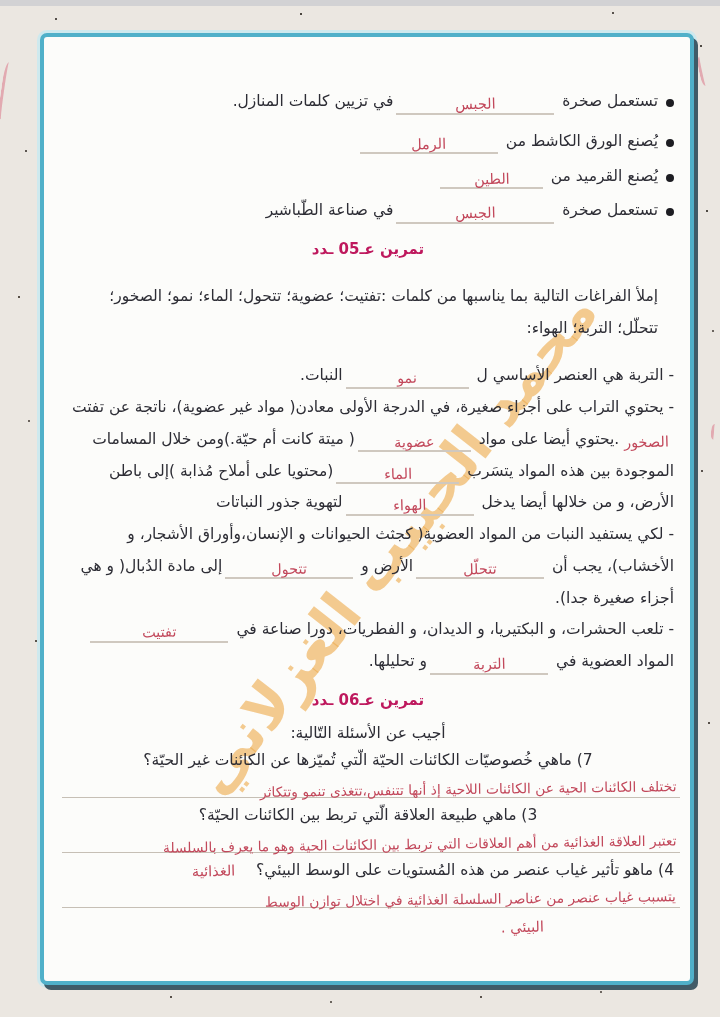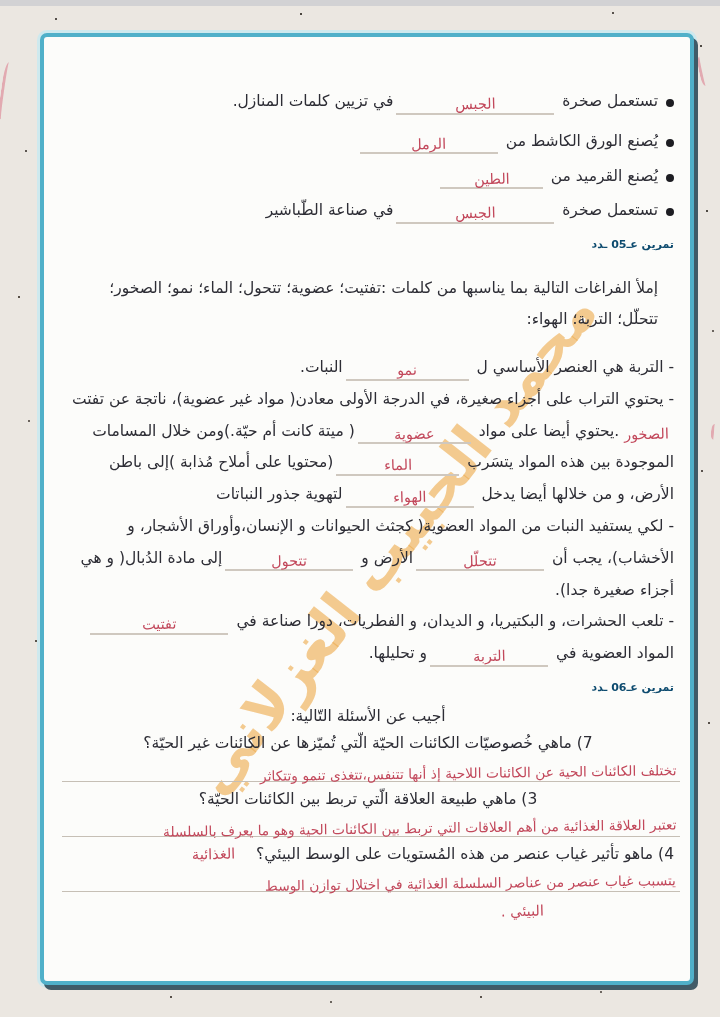--- a/index.html
+++ b/index.html
@@ -37,21 +37,21 @@
   }
   .watermark{
     position:absolute;left:14px;top:472px;width:672px;text-align:center;
     font-size:58px;font-weight:bold;color:rgba(238,171,77,.62);
     transform:rotate(-52deg);transform-origin:center;pointer-events:none;
     white-space:nowrap;letter-spacing:2px;direction:rtl;
   }
   .bullet-row{position:relative;padding-right:16px;margin-bottom:3px;}
   .dot{position:absolute;right:0;top:13px;width:8px;height:8px;border-radius:50%;background:#1d1d22;}
   .bullet-row.sp{margin-top:8px;}
-  .ex-title{color:#0c4a6e;font-weight:bold;margin:7px 0 4px;font-size:11px;}
+  .ex-title{color:#be185d;font-weight:bold;margin:7px 0 4px;font-size:15px;text-align:center;}
   .fill-item{margin:0;}
   .blank{
     display:inline-block;min-width:90px;border-bottom:2px solid #cfc8bf;
     text-align:center;line-height:1;vertical-align:-3px;padding:0 4px;margin:0 3px;
   }
   .blank.no-line{border-bottom:none;min-width:0;margin:0 1px;}
   .handwriting{
     color:#c2485b;display:inline-block;transform:rotate(-1.5deg);
     font-size:14.5px;letter-spacing:.5px;white-space:nowrap;
   }

